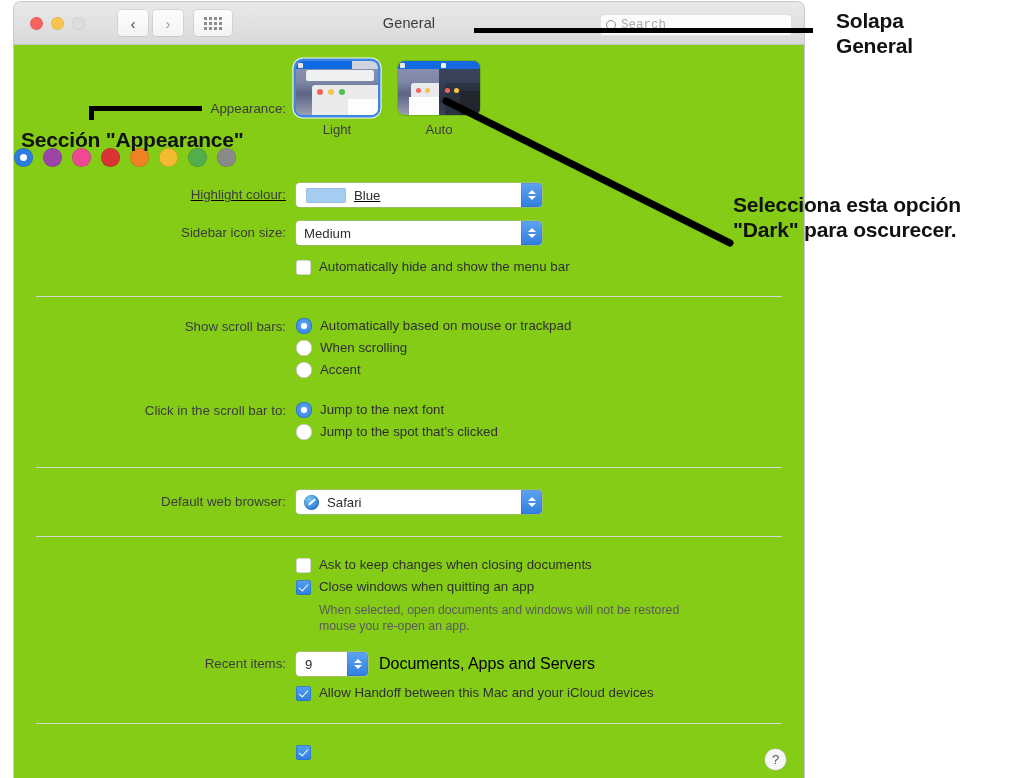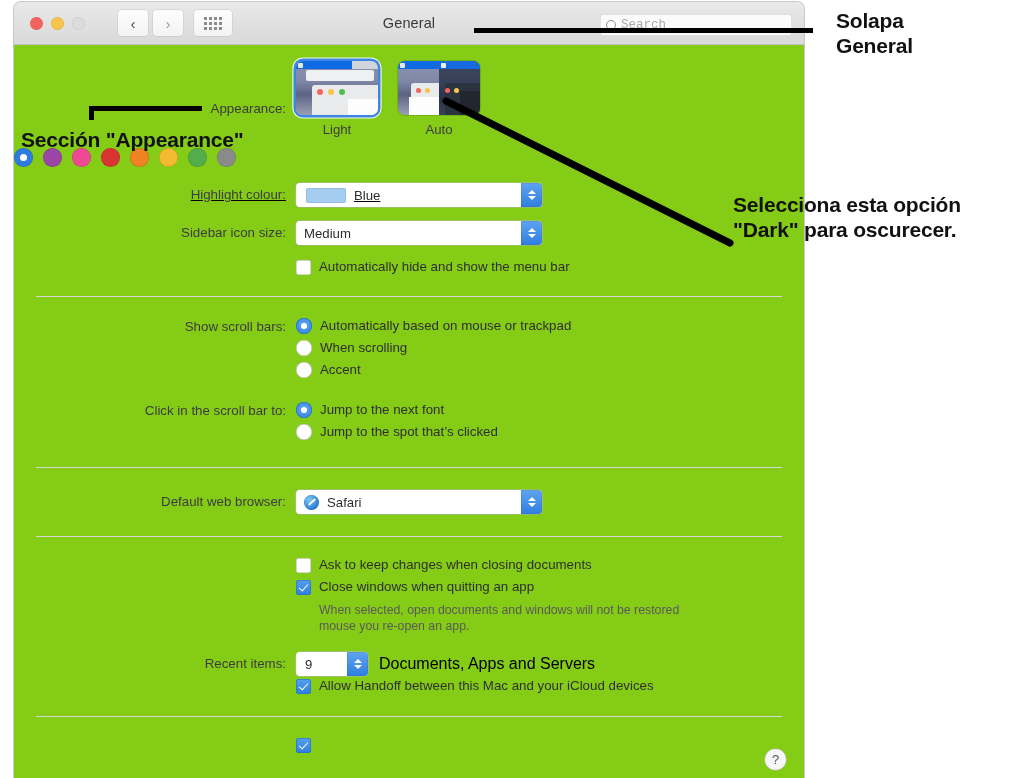--- a/index.html
+++ b/index.html
@@ -426,21 +426,21 @@
             <span class="ptext">9</span>
             <span class="stepper">
                 <span class="up"></span>
                 <span class="dn"></span>
               </span>
           </div>
           <span class="otext">Documents, Apps and Servers</span>
         </div>
       </div>
 
-      <div class="row" style="margin-top:1px;">
+      <div class="row" style="margin-top:8px;">
         <div class="lbl"></div>
         <div class="fld">
           <div class="opt">
             <span class="cb on"></span>
             <span class="otext">Allow Handoff between this Mac and your iCloud devices</span>
           </div>
         </div>
       </div>
 
       <div class="sep" style="margin-top:17px;"></div>

